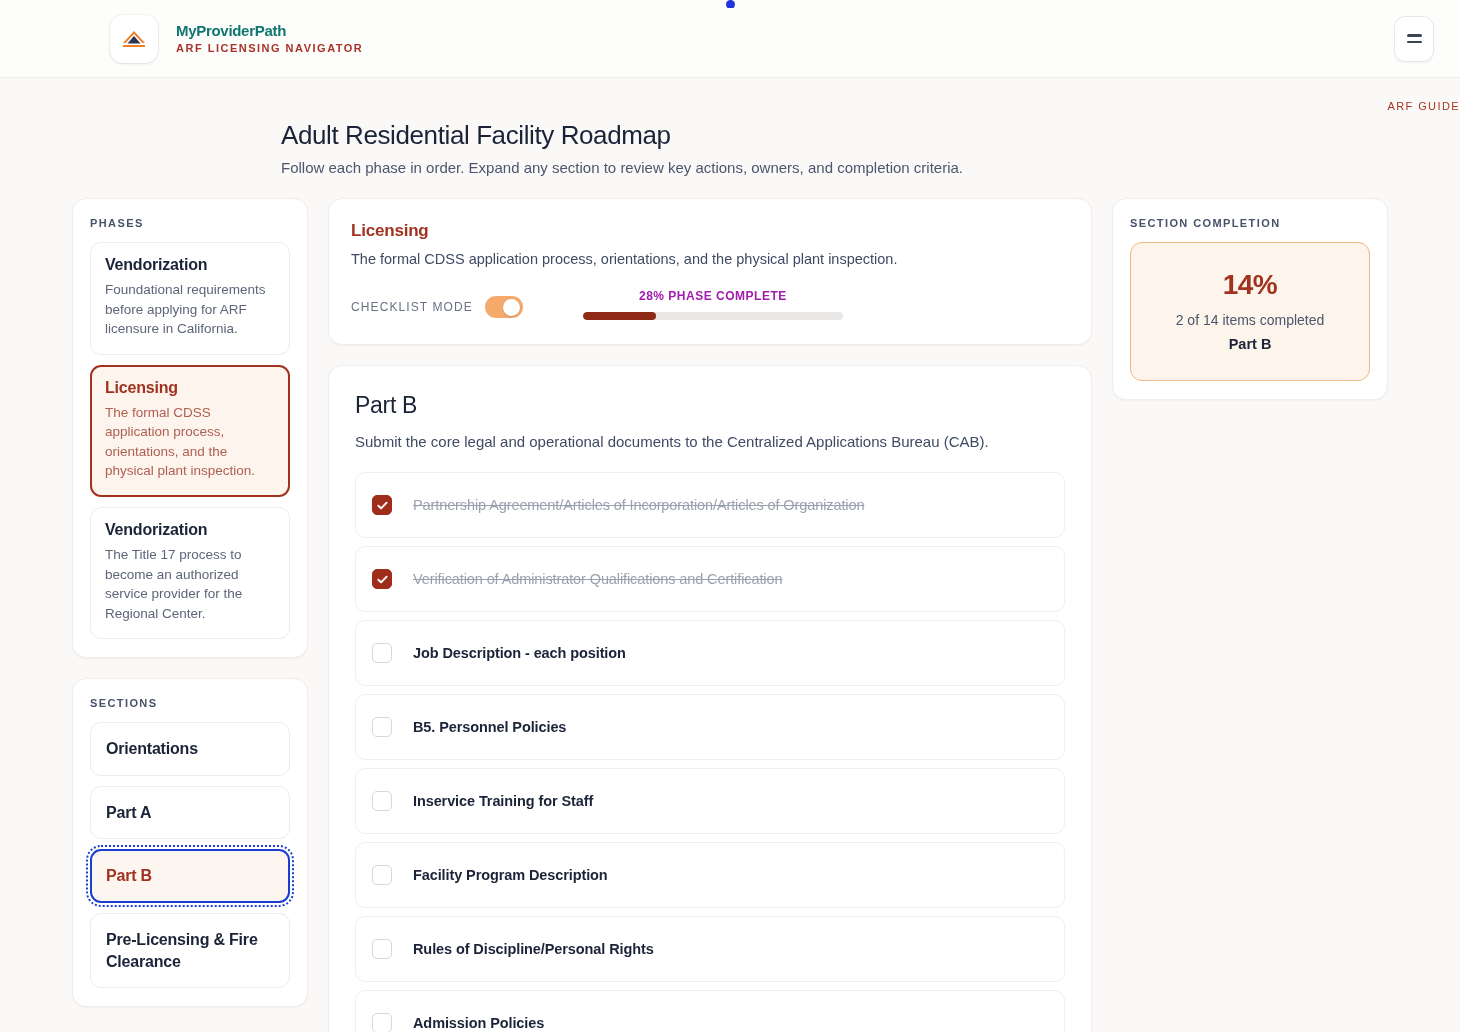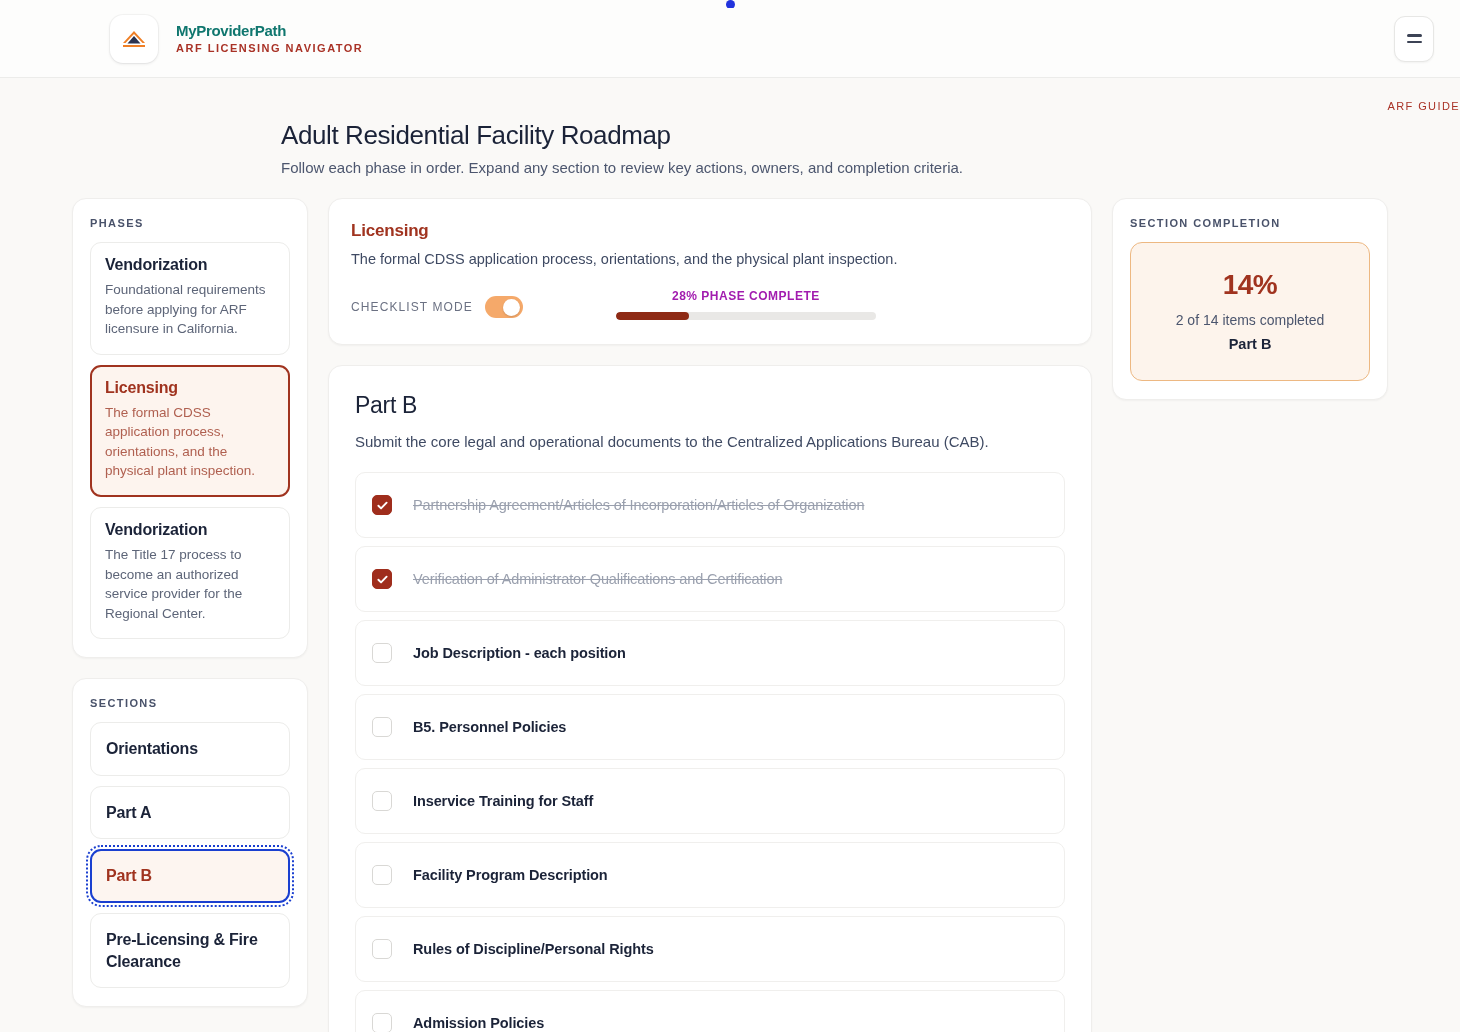--- a/index.html
+++ b/index.html
@@ -213,21 +213,21 @@
   }
   .summary-desc {
     margin-top: 10px;
     font-size: 14.5px;
     color: #3f4a63;
   }
   .summary-row {
     margin-top: 22px;
     display: flex;
     align-items: flex-end;
-    gap: 93px;
+    gap: 60px;
   }
   .toggle-wrap { display: flex; align-items: center; gap: 12px; padding-bottom: 2px; }
   .toggle-label {
     font-size: 12px;
     letter-spacing: 1.1px;
     color: #6b7183;
   }
   .toggle {
     width: 38px; height: 22px;
     border-radius: 12px;

